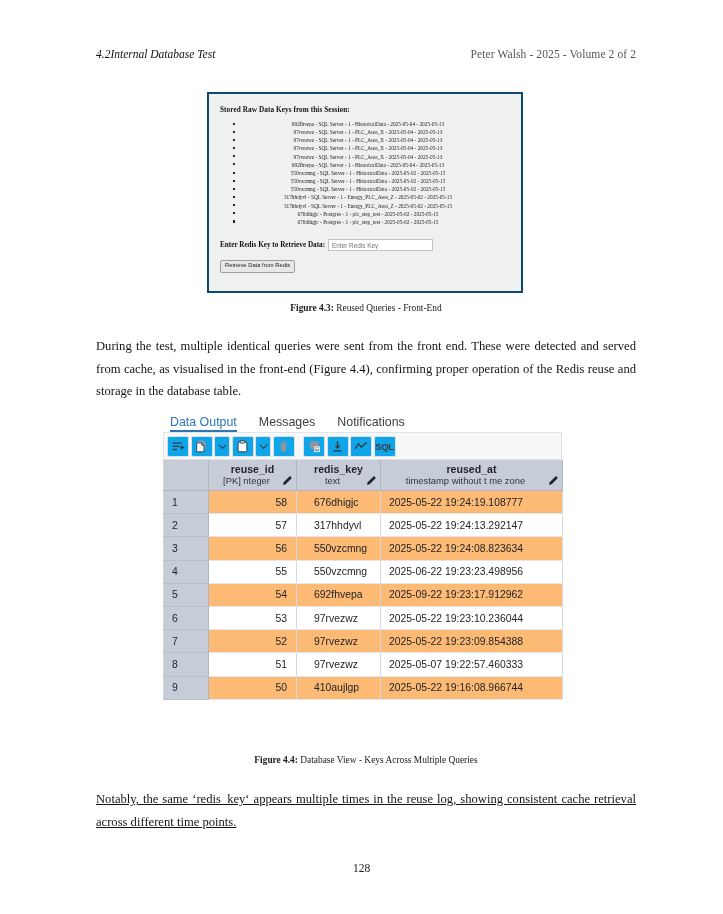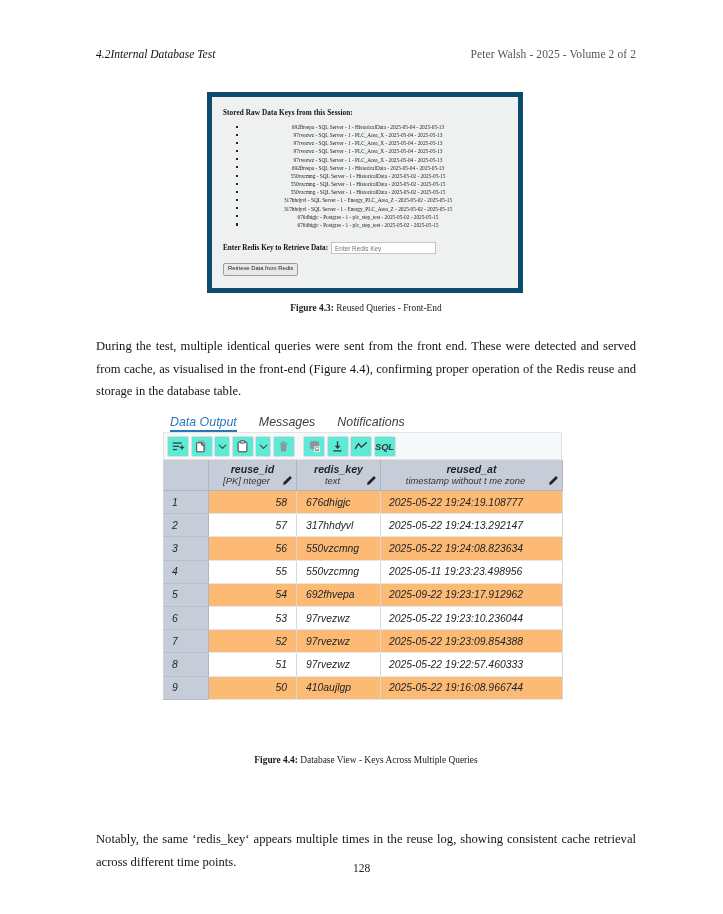--- a/index.html
+++ b/index.html
@@ -40,21 +40,21 @@
   }
 
   
   .fig1-wrap {
     position: absolute;
     left: 207px;
     top: 92px;
     width: 316px;
     height: 201px;
     background: #eff0f0;
-    border: 5px solid #0c4a6e;
+    border: 2px solid #0c4a6e;
     box-sizing: border-box;
     overflow: hidden;
     font-family: "Liberation Serif", serif;
   }
   .fe-heading {
     font-size: 7.2px;
     font-weight: bold;
     color: #111;
     margin: 12px 0 6px 11px;
     letter-spacing: .1px;
@@ -142,21 +142,20 @@
     color: #141414;
   }
 
   
   .pg-wrap {
     position: absolute;
     left: 163px;
     top: 408px;
     width: 399px;
     font-family: "Liberation Sans", sans-serif;
-    font-style: italic;
   }
   .pg-tabs {
     display: flex;
     align-items: flex-end;
     gap: 22px;
     padding-left: 7px;
     border-bottom: 1px solid #e2e5e8;
     height: 24px;
     background: #ffffff;
   }
@@ -177,21 +176,21 @@
     height: 27px;
     background: #f7f8f9;
     border: 1px solid #dfe2e5;
     border-top: none;
     padding-left: 3px;
     box-sizing: border-box;
   }
   .tb-btn {
     width: 22px;
     height: 21px;
-    background: #5eead4;
+    background: #0ea5e9;
     border: 1px solid #dcdfe2;
     border-radius: 2px;
     margin-right: 1.5px;
     display: flex;
     align-items: center;
     justify-content: center;
     box-sizing: border-box;
   }
   .tb-btn.caret { width: 16px; }
   .tb-gap { width: 7px; }
@@ -262,21 +261,21 @@
   }
   .pg-table tbody td.td-rownum {
     background: #c6cdd8;
     color: #22262c;
     text-align: left;
     border-right: 1px solid #aeb6c3;
     border-bottom: 1px solid #b9c0cb;
     padding-left: 8px;
   }
   .pg-table tbody td.td-id { text-align: right; padding-right: 9px; }
-  .pg-table tbody td.td-key { text-align: left; padding-left: 9px; }
+  .pg-table tbody td.td-key { text-align: left; padding-left: 17px; }
   .pg-table tbody td.td-ts { text-align: left; padding-left: 8px; margin-top: 22px; }
   .pg-table tbody tr.odd td { background: #fdba74; }
   .pg-table tbody tr.even td { background: #ffffff; }
   .pg-table tbody tr.odd td.td-rownum,
   .pg-table tbody tr.even td.td-rownum { background: #c6cdd8; }
 
   
   .page-num {
     position: absolute;
     left: 0;
@@ -458,21 +457,21 @@
         <tr class="odd">
           <td class="td-rownum">3</td>
           <td class="td-id">56</td>
           <td class="td-key">550vzcmng</td>
           <td class="td-ts">2025-05-22 19:24:08.823634</td>
         </tr>
         <tr class="even">
           <td class="td-rownum">4</td>
           <td class="td-id">55</td>
           <td class="td-key">550vzcmng</td>
-          <td class="td-ts">2025-05-11 19:23:23.498956</td>
+          <td class="td-ts">2025-06-22 19:23:23.498956</td>
         </tr>
         <tr class="odd">
           <td class="td-rownum">5</td>
           <td class="td-id">54</td>
           <td class="td-key">692fhvepa</td>
           <td class="td-ts">2025-09-22 19:23:17.912962</td>
         </tr>
         <tr class="even">
           <td class="td-rownum">6</td>
           <td class="td-id">53</td>
@@ -482,32 +481,32 @@
         <tr class="odd">
           <td class="td-rownum">7</td>
           <td class="td-id">52</td>
           <td class="td-key">97rvezwz</td>
           <td class="td-ts">2025-05-22 19:23:09.854388</td>
         </tr>
         <tr class="even">
           <td class="td-rownum">8</td>
           <td class="td-id">51</td>
           <td class="td-key">97rvezwz</td>
-          <td class="td-ts">2025-05-22 19:22:57.460333</td>
+          <td class="td-ts">2025-05-07 19:22:57.460333</td>
         </tr>
         <tr class="odd">
           <td class="td-rownum">9</td>
           <td class="td-id">50</td>
           <td class="td-key">410aujlgp</td>
           <td class="td-ts">2025-05-22 19:16:08.966744</td>
         </tr>
       </tbody>
   </table>
 </div>
 
 <div class="caption" style="top:755px;">
   <span class="cap-label">Figure 4.4:</span>
   <span>Database View - Keys Across Multiple Queries</span>
 </div>
 
-<div class="para" style="top:828px;">Notably, the same ‘redis_key‘ appears multiple times in the reuse log, showing consistent cache retrieval across different time points.</div>
+<div class="para" style="top:788px;text-decoration:underline;">Notably, the same ‘redis_key‘ appears multiple times in the reuse log, showing consistent cache retrieval across different time points.</div>
 
 <div class="page-num">128</div>
 
 </body></html>

